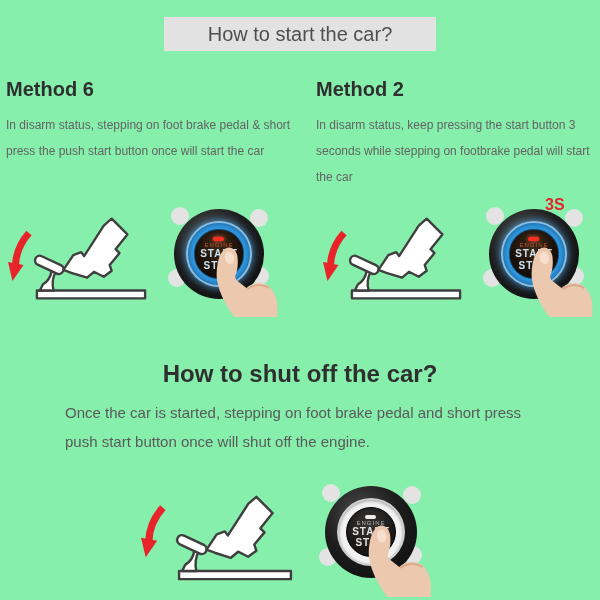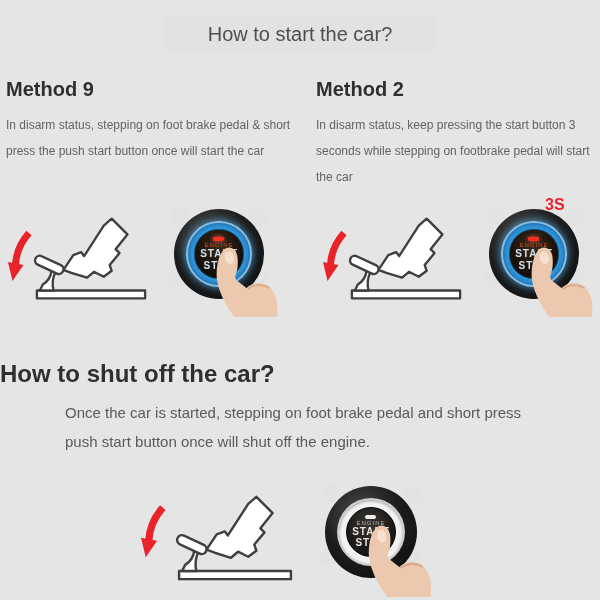--- a/index.html
+++ b/index.html
@@ -1,17 +1,17 @@
 <!DOCTYPE html>
 <html><head>
 <meta charset="utf-8">
 <style>
   html,body{margin:0;padding:0;background:#fff;}
   body{font-family:"Liberation Sans",sans-serif;}
-  #sheet{position:relative;width:600px;height:600px;background:#e5e5e5;overflow:hidden;}
+  #sheet{position:relative;width:600px;height:600px;background:#86efac;overflow:hidden;}
 
   .header-box{position:absolute;top:17px;left:50%;transform:translateX(-50%);
     width:272px;height:34px;background:#e2e2e2;color:#4f4f4f;
     font-size:20px;line-height:34px;text-align:center;}
 
   .method-col{position:absolute;top:78px;width:288px;}
   .method-col.m1{left:6px;}
   .method-col.m2{left:316px;}
   .method-title{font-size:20px;font-weight:bold;color:#2f2f2f;}
   .method-desc{margin-top:11px;font-size:12px;line-height:26px;color:#636363;}
@@ -52,34 +52,34 @@
   .on .led{background:#ff2d1f;box-shadow:0 0 4px #ff5b46;}
   .off .led{background:#efece7;}
   .engine-label{margin-top:1px;font-size:6px;letter-spacing:1px;}
   .on .engine-label{color:#c2512a;}
   .off .engine-label{color:#b5b1ab;}
   .ss{font-size:10px;font-weight:bold;letter-spacing:1px;line-height:11.5px;}
   .on .ss{color:#cfe3f2;}
   .off .ss{color:#e6e4e1;}
   .finger-svg{position:absolute;z-index:3;left:40%;top:42%;width:76%;height:auto;}
 
-  .shutoff-title{position:absolute;top:360px;left:0;width:600px;
+  .shutoff-title{position:absolute;top:360px;left:0;width:600px;text-align:center;
     font-size:24px;font-weight:bold;color:#2f2f2f;}
   .shutoff-desc{position:absolute;top:398px;left:50%;transform:translateX(-50%);
     width:470px;text-align:left;font-size:15px;line-height:29px;color:#5a5a5a;}
 </style>
 </head>
 <body>
 
 <div id="sheet">
 
   <div class="header-box">How to start the car?</div>
 
   <div class="method-col m1">
-    <div class="method-title">Method 9</div>
+    <div class="method-title">Method 6</div>
     <div class="method-desc">In disarm status, stepping on foot brake pedal &amp; short press the push start button once will start the car</div>
   </div>
 
   <div class="method-col m2">
     <div class="method-title">Method 2</div>
     <div class="method-desc">In disarm status, keep pressing the start button 3 seconds while stepping on footbrake pedal will start the car</div>
   </div>
 
   <div class="illu im1">
     <svg class="arrow-svg" viewBox="0 0 27 55">

